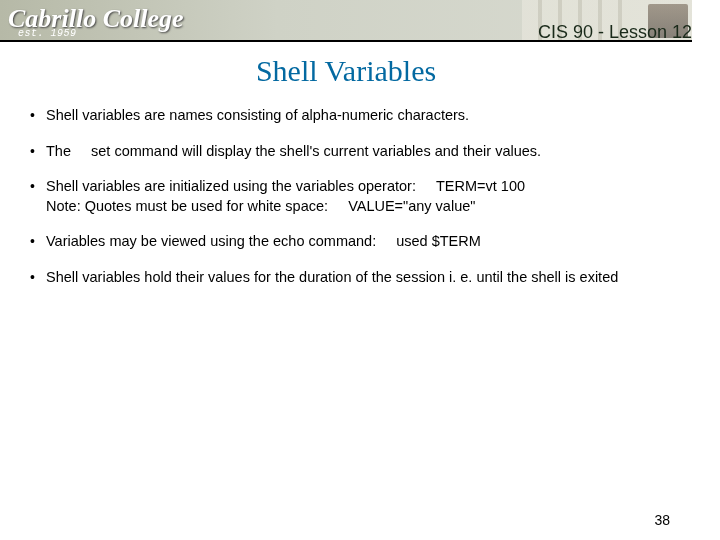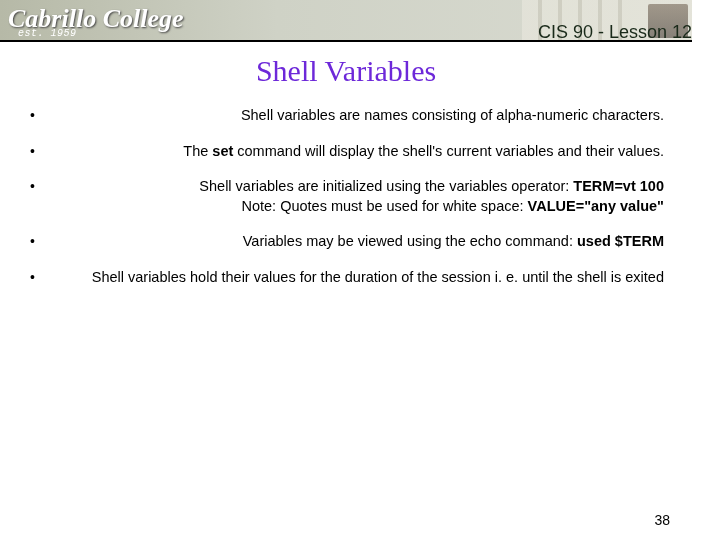--- a/index.html
+++ b/index.html
@@ -40,34 +40,34 @@
       #eceae0 100px 170px
     );
     opacity: 0.55;
   }
   .people {
     position:absolute; right:4px; top:4px; width:40px; height:34px;
     background: linear-gradient(#6a5a4a, #3a3028); border-radius:2px; opacity:0.55;
   }
   .slide-title {
     text-align: center; font-family: Georgia, 'Times New Roman', serif;
-    font-size: 30px; margin-top: 12px; margin-bottom: 18px; color:#6d28d9;
+    font-size: 30px; margin-top: 12px; margin-bottom: 18px; color:#0369a1;
   }
   .content {
     padding: 0 28px 0 30px;
   }
-  ul.bullets { list-style: none; text-align: right; }
+  ul.bullets { list-style: none; }
   ul.bullets > li {
     position: relative; padding-left: 16px; margin-bottom: 16px;
     font-size: 14.5px; line-height: 1.35;
   }
   ul.bullets > li::before {
     content: "•"; position: absolute; left: 0; top: 0; font-size: 14px; color:#000;
   }
-  .b { font-weight: bold; }
+  .b { font-weight: normal; margin-left: 16px; }
   .page-num {
     position: absolute; right: 22px; bottom: 12px; font-size: 14px; color:#000;margin-top:40px;
   }
 </style>
 </head>
 <body>
 
 <div class="slide">
   <div class="header">
     <div class="columns"></div>

